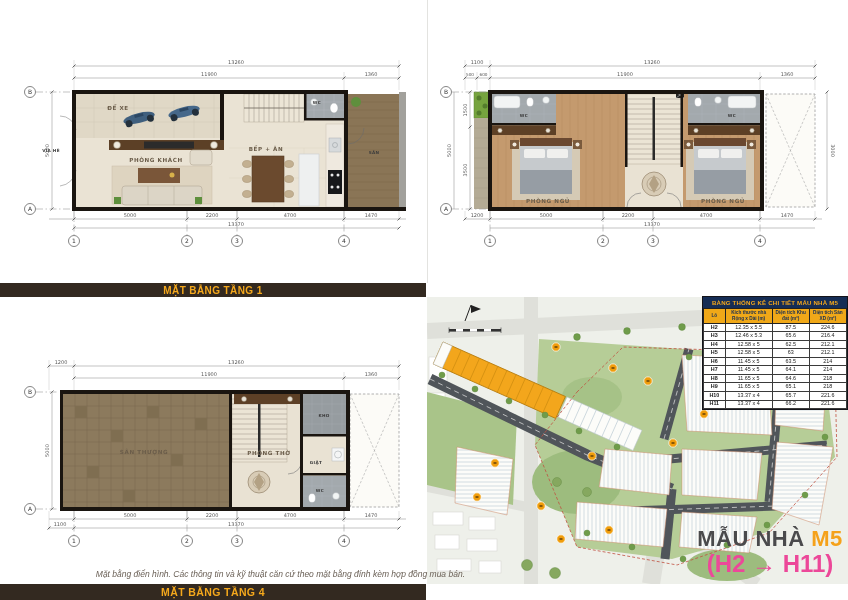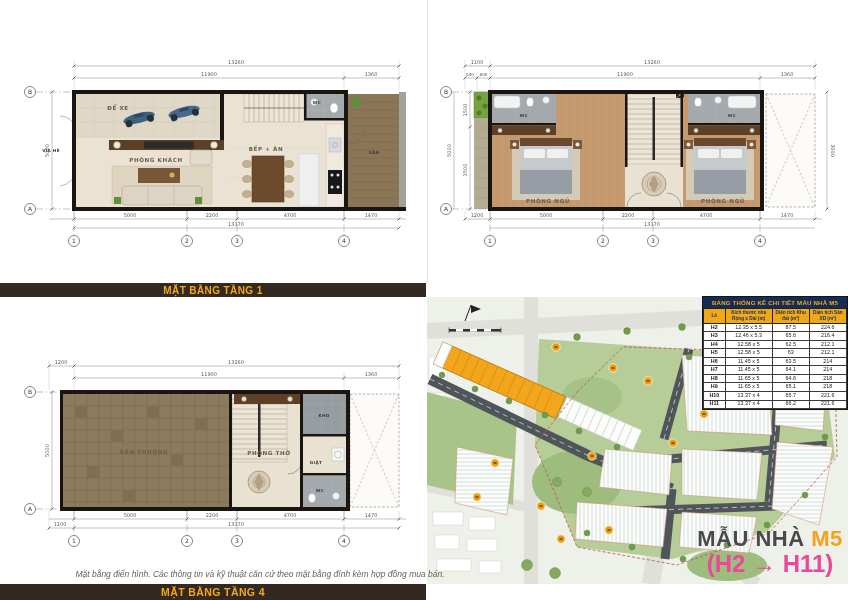--- a/index.html
+++ b/index.html
@@ -14,21 +14,21 @@
   .dl{stroke:#9a9a9a;stroke-width:.6;fill:none;}
   .ext{stroke:#c4c4c4;stroke-width:.5;fill:none;}
   .tick{stroke:#555;stroke-width:.9;fill:none;}
   .dash{stroke:#9a9a9a;stroke-width:.6;stroke-dasharray:7 2.5 1.5 2.5;fill:none;}
   .wall{fill:#1a1510;}
   .bub{fill:#fff;stroke:#777;stroke-width:.9;}
   .bar{position:absolute;height:14px;background:#332920;color:#f5a81c;font-weight:bold;
        font-size:10px;letter-spacing:.4px;display:flex;align-items:center;justify-content:center;}
   .bar.bottom{height:16px;font-size:10.5px;}
   .divider{position:absolute;left:427px;top:0;width:1px;height:283px;background:#e3e3e0;}
-  .footnote{position:absolute;left:55px;top:569px;width:410px;text-align:center;
+  .footnote{position:absolute;left:55px;top:569px;width:410px;text-align:right;
             font-size:8.5px;font-style:italic;color:#6b6157;}
   
   .spec{position:absolute;left:702px;top:296px;width:144px;z-index:3;border:1.5px solid #14141a;background:#fff;}
   .spec .ttl{background:#152d55;color:#f5a81c;font-weight:bold;font-size:6.1px;text-align:center;
              padding:2px 1px;letter-spacing:.2px;}
   .spec table{border-collapse:collapse;width:100%;}
   .spec th{background:#f0a818;color:#152d55;font-size:4.7px;font-weight:bold;padding:1px 0;
            border:.8px solid #222;line-height:1.25;}
   .spec td{font-size:5.4px;color:#222;text-align:center;border:.8px solid #3a3a3a;padding:.8px 0;line-height:1.1;}
   .spec td.lo{font-weight:bold;}

